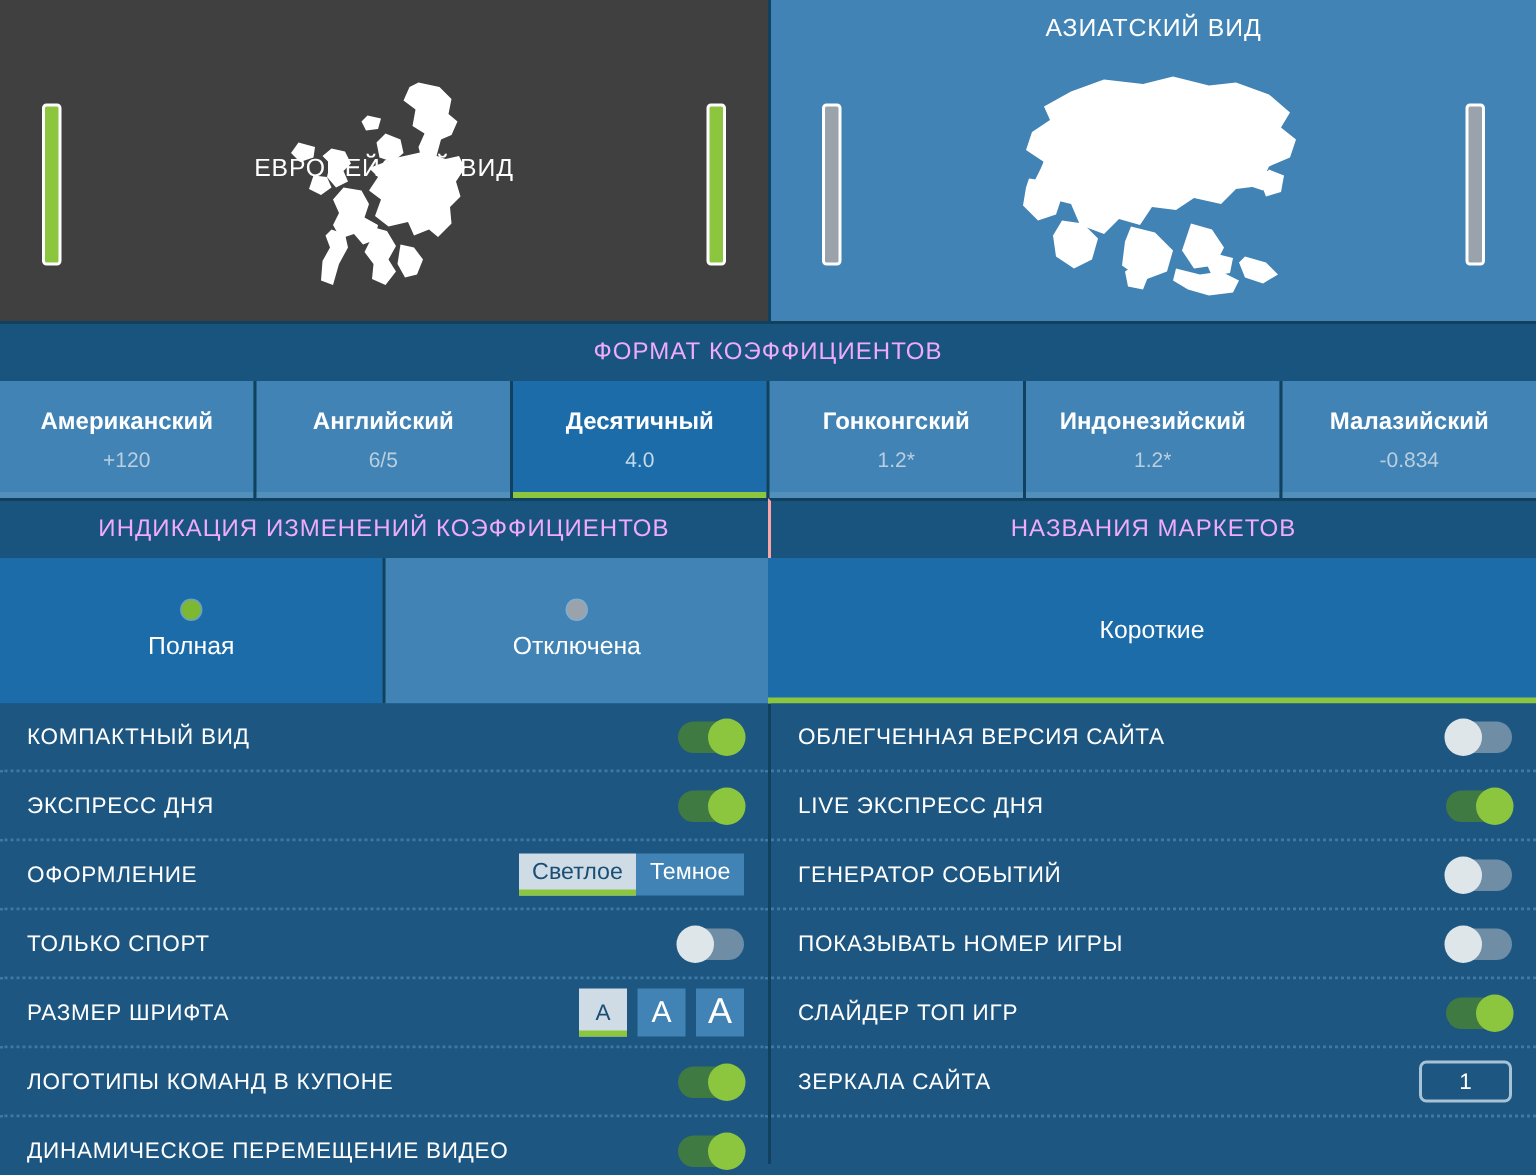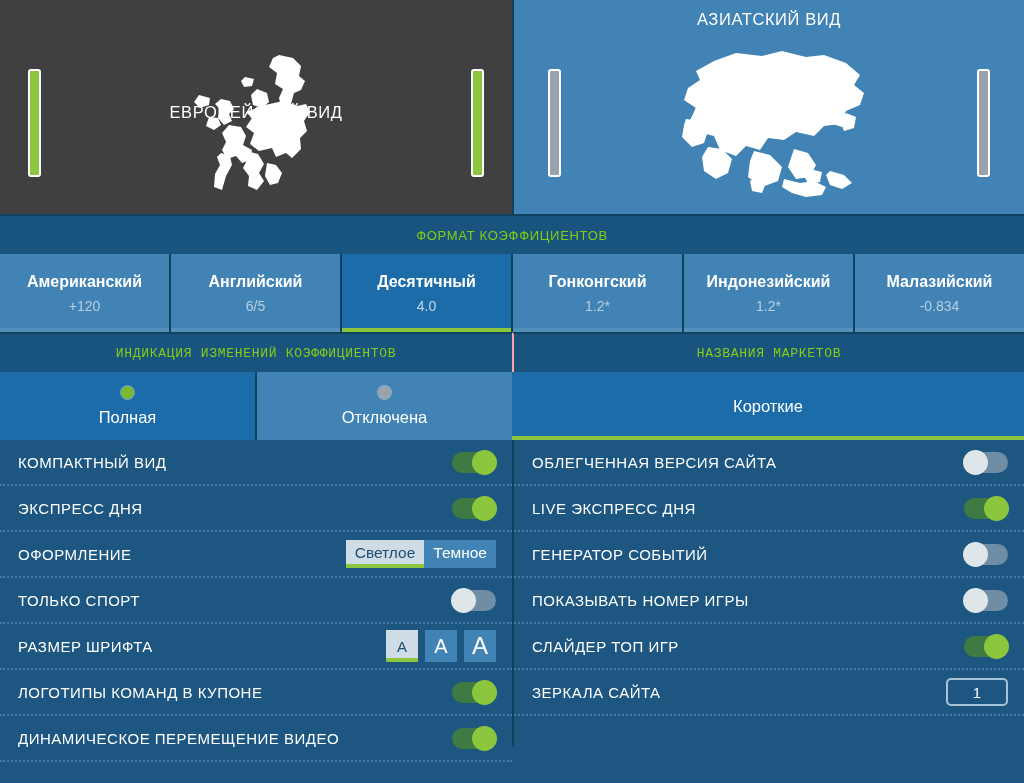--- a/index.html
+++ b/index.html
@@ -50,33 +50,33 @@
   .bar.green { background: #8cc63e; }
   .bar.grey  { background: #9aa3ab; }
   .bar.left  { left: 28px; }
   .bar.right { right: 28px; }
   .view-panel.unselected .bar.left  { left: 34px; }
   .view-panel.unselected .bar.right { right: 34px; }
 
   
   .section-header {
     background: #19547e;
-    color: #84cc16;
-    font-size: 13px;
+    color: #f0abfc;
+    font-size: 16px;
     letter-spacing: 0.7px;
     text-transform: uppercase;
     height: 40px;
     display: flex;
     align-items: center;
     justify-content: center;
     border-top: 2px solid #10415f;
     white-space: nowrap;
   }
   .header-split { display: flex; }
-  .header-split > .section-header { flex: 1 1 50%; font-family: Liberation Mono, monospace; }
+  .header-split > .section-header { flex: 1 1 50%; }
   .header-split > .section-header + .section-header { border-left: 2px solid #fca5a5; }
 
   
   .odds-row { display: flex; height: 78px; }
   .odds-tab {
     flex: 1 1 0;
     position: relative;
     display: flex;
     flex-direction: column;
     align-items: center;
@@ -98,21 +98,21 @@
     background: #8cc63e;
   }
   .tab-bottom-shade {
     position: absolute;
     left: 0; right: 0; bottom: 0;
     height: 4px;
     background: rgba(255,255,255,0.10);
   }
 
   
-  .mode-row { display: flex; height: 68px; }
+  .mode-row { display: flex; height: 97px; }
   .mode-group { display: flex; flex: 1 1 50%; }
   .mode-tab {
     flex: 1 1 0;
     position: relative;
     display: flex;
     flex-direction: column;
     align-items: center;
     justify-content: center;
     gap: 9px;
     cursor: pointer;

